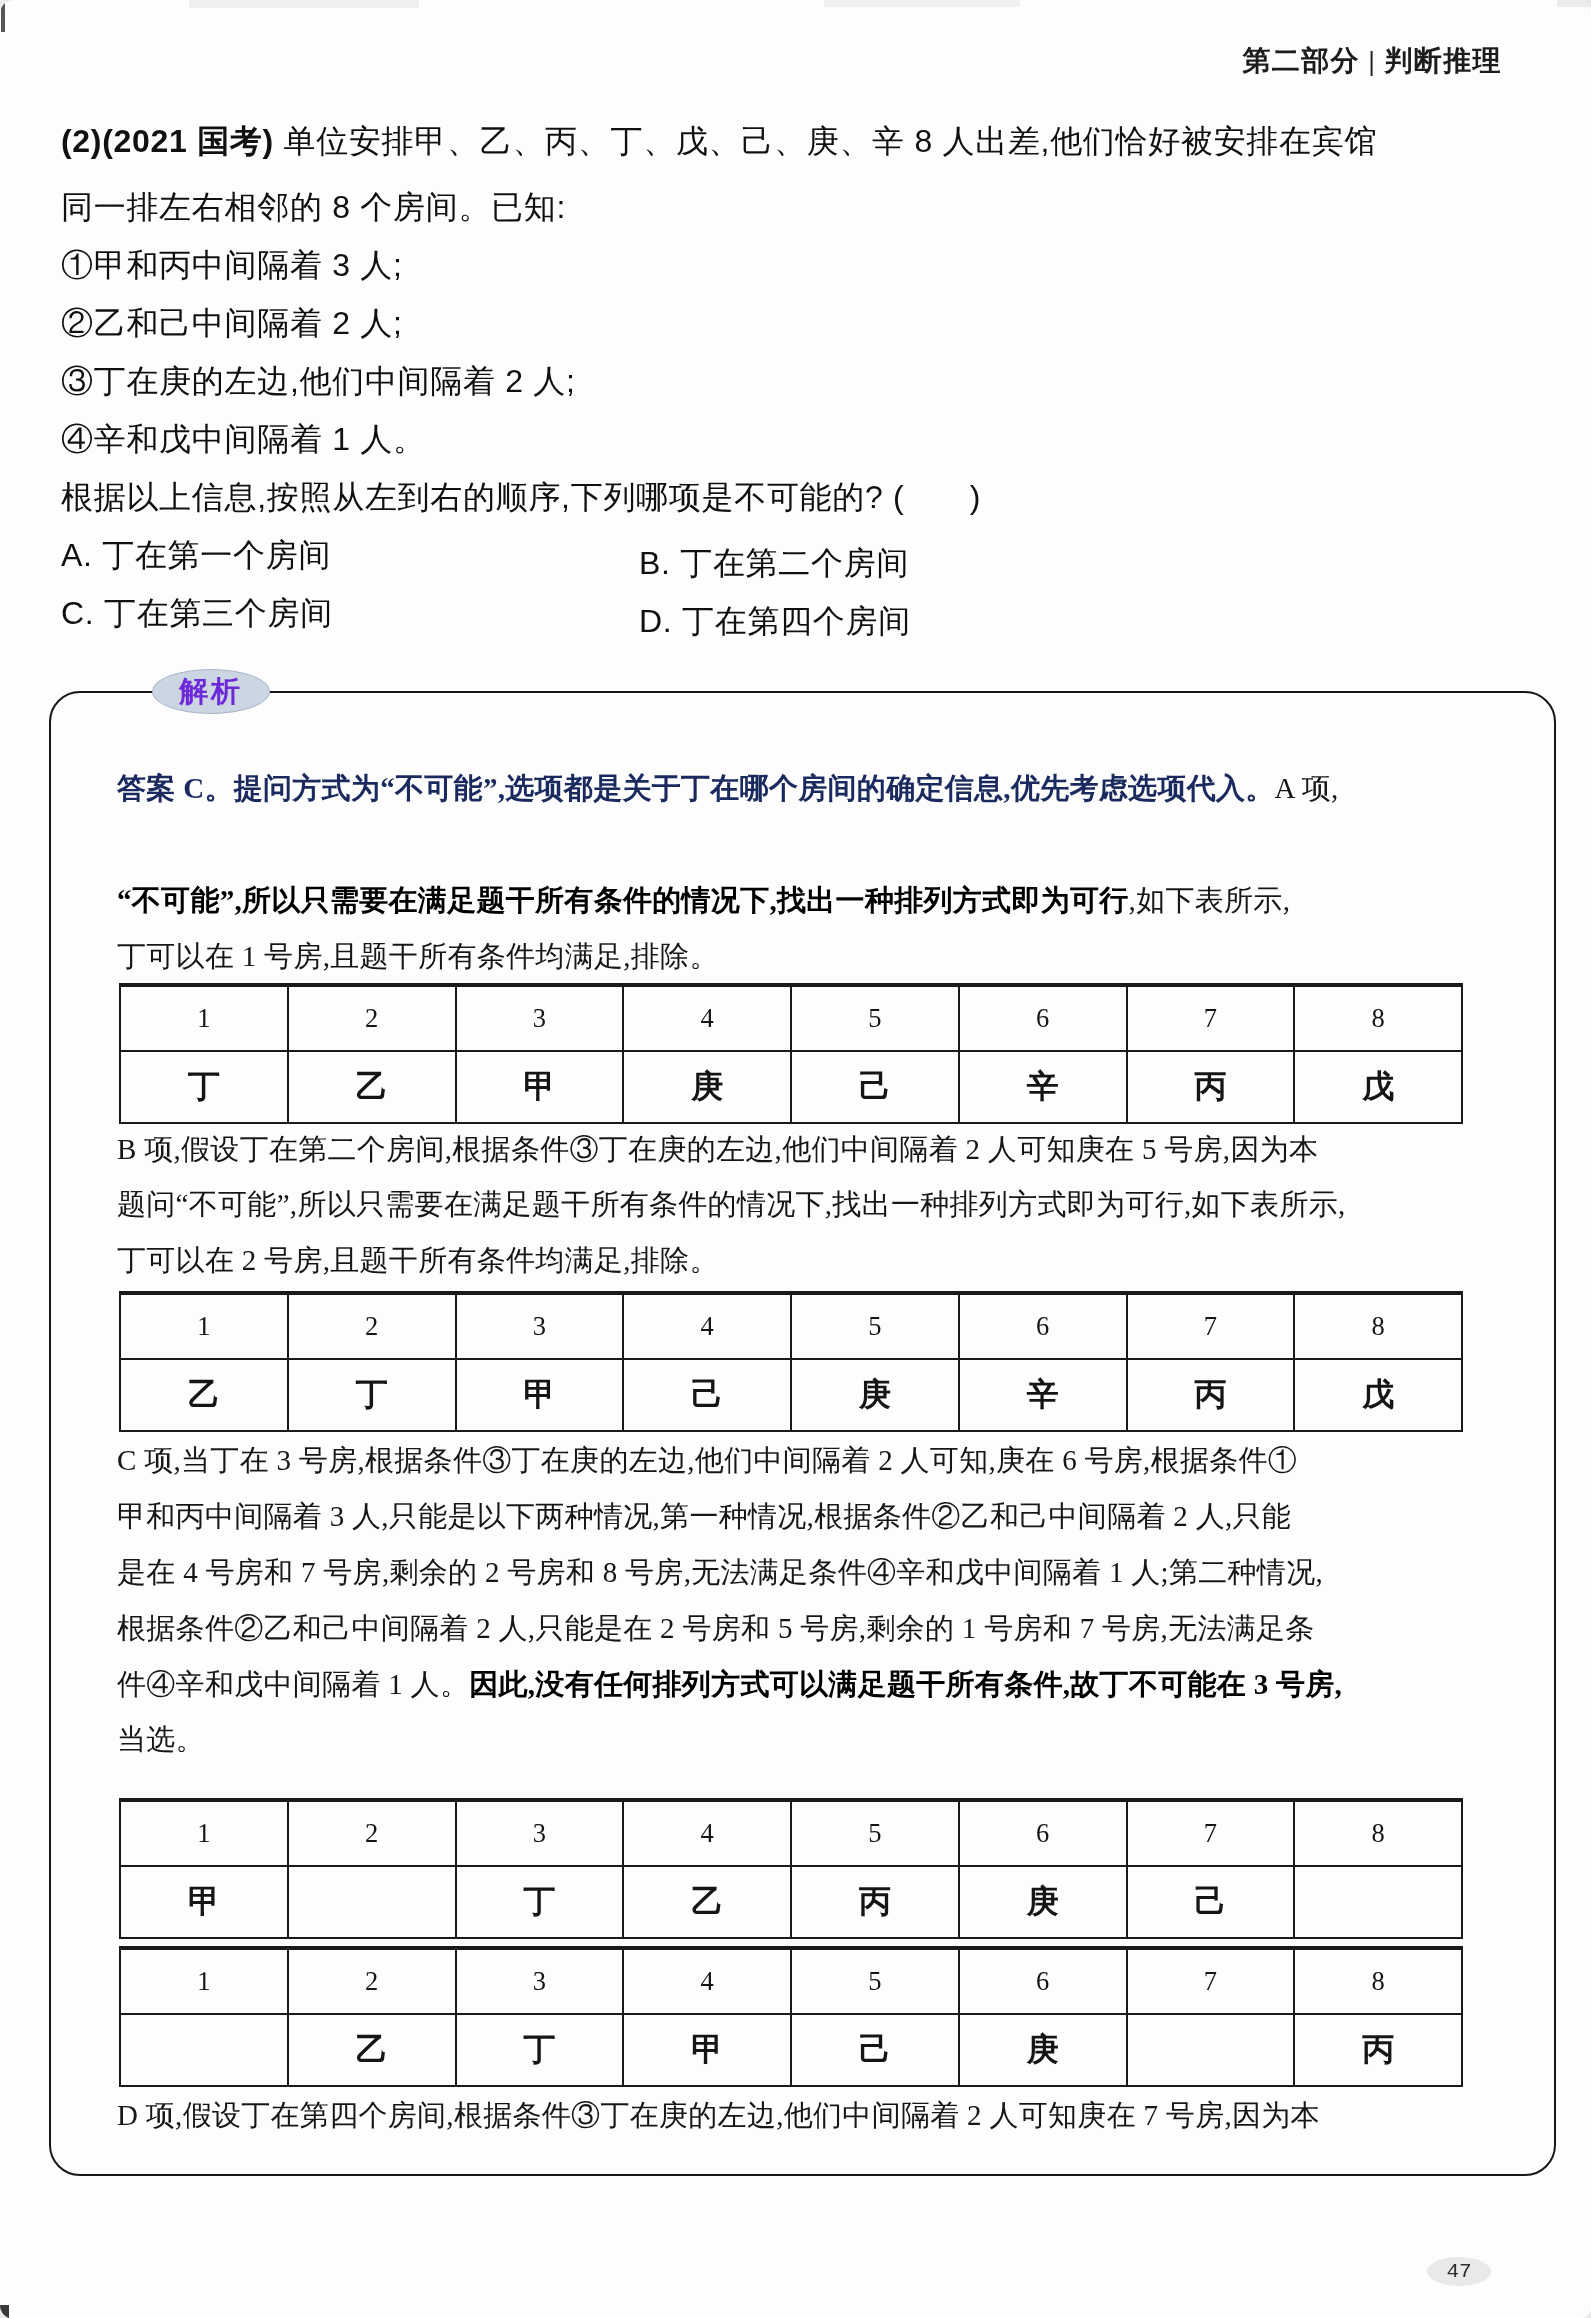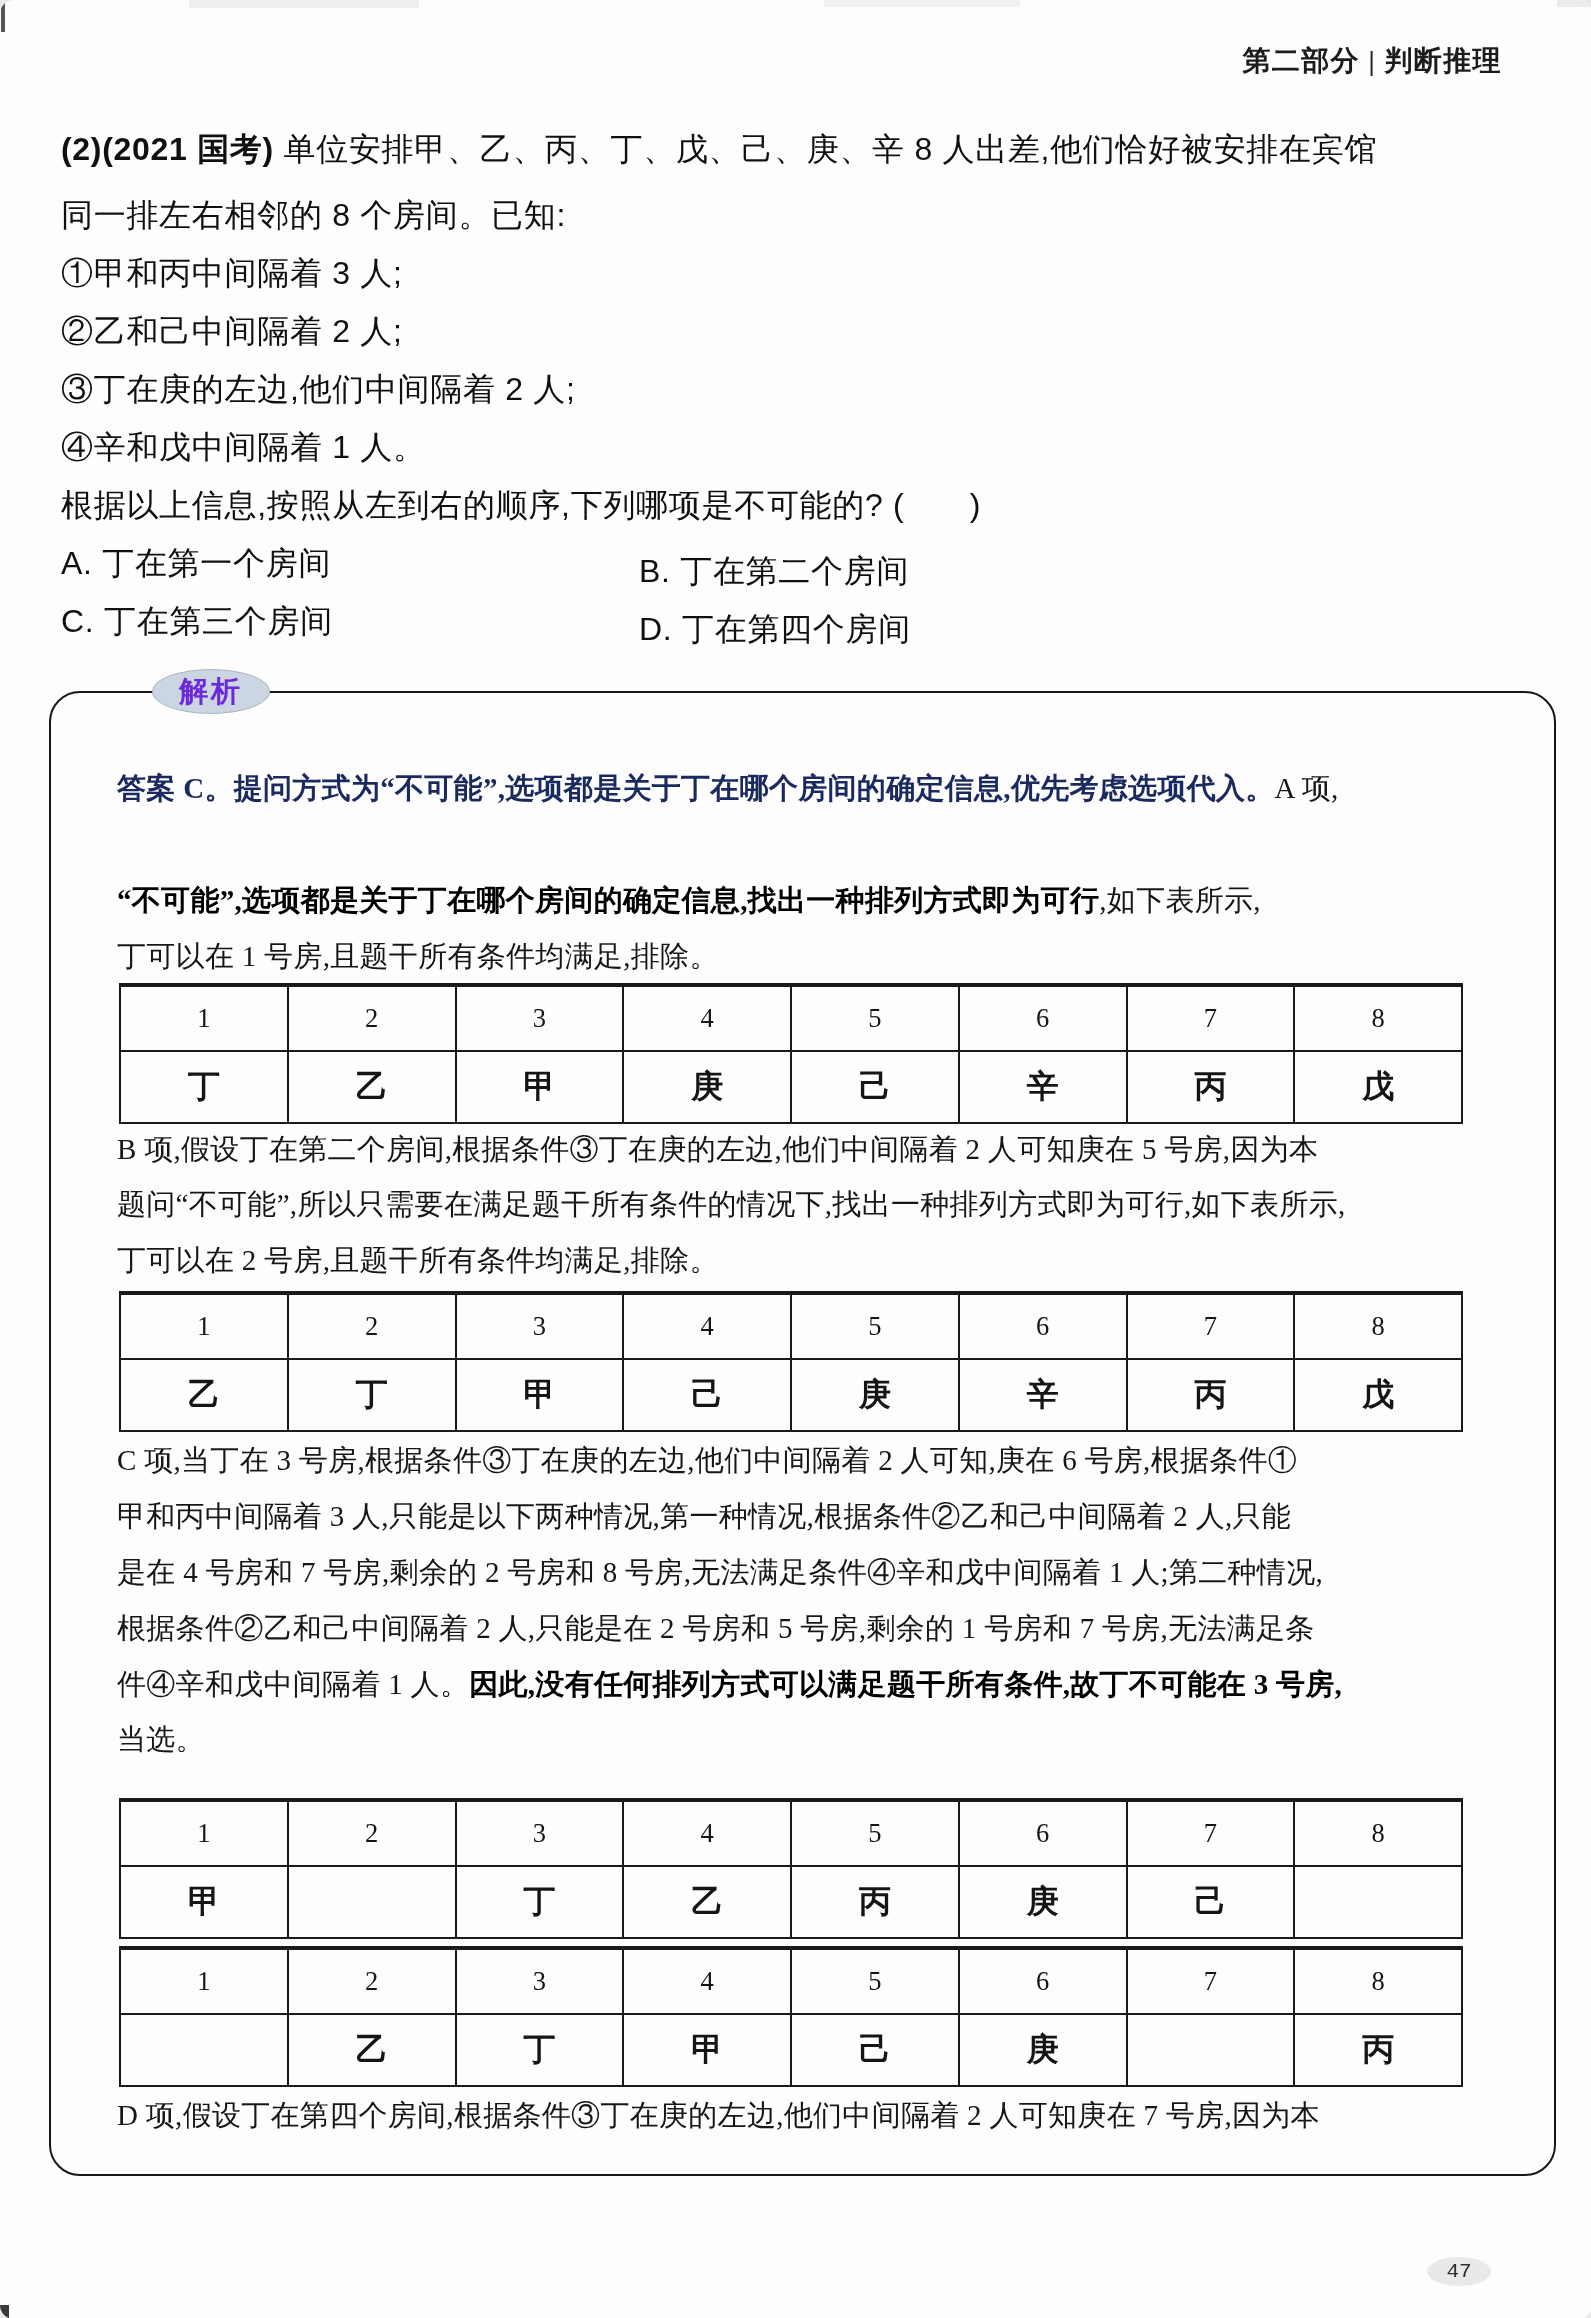--- a/index.html
+++ b/index.html
@@ -2,21 +2,21 @@
 <html style="font-size:11.2px"><head>
 <meta charset="utf-8">
 <style>
   html,body{margin:0;padding:0;background:#e9e9e9;}
   .page{position:relative;width:1592px;height:2319px;background:#fdfdfd;overflow:hidden;
         font-family:"Liberation Sans",sans-serif;color:#141414;border-radius:14px;}
   .artifact{position:absolute;}
   .header{position:absolute;top:42px;right:90px;font-family:"Liberation Serif",serif;
           font-weight:700;font-size:28px;color:#1c1c1c;letter-spacing:1.4px;white-space:nowrap;}
   .qline{position:absolute;left:61px;height:43px;font-size:32px;line-height:43px;letter-spacing:0.7px;
-         color:#101010;font-weight:500;white-space:nowrap;margin-top:8px;}
+         color:#101010;font-weight:500;white-space:nowrap;}
   .qline .b{font-weight:800;}
   .optB{position:absolute;left:578px;top:8px;}
   .box{position:absolute;left:49px;top:691px;width:1503px;height:1481px;
        border:2.8px solid #161616;border-radius:31px;background:transparent;}
   .badge{position:absolute;left:152px;top:669px;width:116px;height:43px;background:#ccd5e2;
          border:1.4px solid #a9b4c8;border-radius:50%;display:flex;align-items:center;justify-content:center;
          font-size:29px;font-weight:700;color:#6d28d9;letter-spacing:2.8px;}
   .aline{position:absolute;left:117px;font-size:29px;line-height:41px;letter-spacing:0.3px;
          font-family:"Liberation Serif",serif;color:#161616;white-space:nowrap;}
   .navy{color:#1b2a5e;font-weight:700;}
@@ -51,21 +51,21 @@
   <div class="qline" style="top:360px">③丁在庚的左边,他们中间隔着 2 人;</div>
   <div class="qline" style="top:418px">④辛和戊中间隔着 1 人。</div>
   <div class="qline" style="top:476px">根据以上信息,按照从左到右的顺序,下列哪项是不可能的? (　　)</div>
   <div class="qline" style="top:534px"><span>A. 丁在第一个房间</span><span class="optB">B. 丁在第二个房间</span></div>
   <div class="qline" style="top:592px"><span>C. 丁在第三个房间</span><span class="optB">D. 丁在第四个房间</span></div>
 
   <div class="box"></div>
   <div class="badge">解析</div>
 
   <div class="aline" style="top:768px"><span class="navy">答案 C。提问方式为“不可能”,选项都是关于丁在哪个房间的确定信息,优先考虑选项代入。</span><span>A 项,</span></div>
-  <div class="aline" style="top:880px"><span class="bb">“不可能”,选项都是关于丁在哪个房间的确定信息,找出一种排列方式即为可行</span><span>,如下表所示,</span></div>
+  <div class="aline" style="top:880px"><span class="bb">“不可能”,所以只需要在满足题干所有条件的情况下,找出一种排列方式即为可行</span><span>,如下表所示,</span></div>
   <div class="aline" style="top:936px">丁可以在 1 号房,且题干所有条件均满足,排除。</div>
 
   <table class="rtab" style="top:983px">
     <tbody>
         <tr class="hd">
           <td>1</td>
           <td>2</td>
           <td>3</td>
           <td>4</td>
           <td>5</td>

